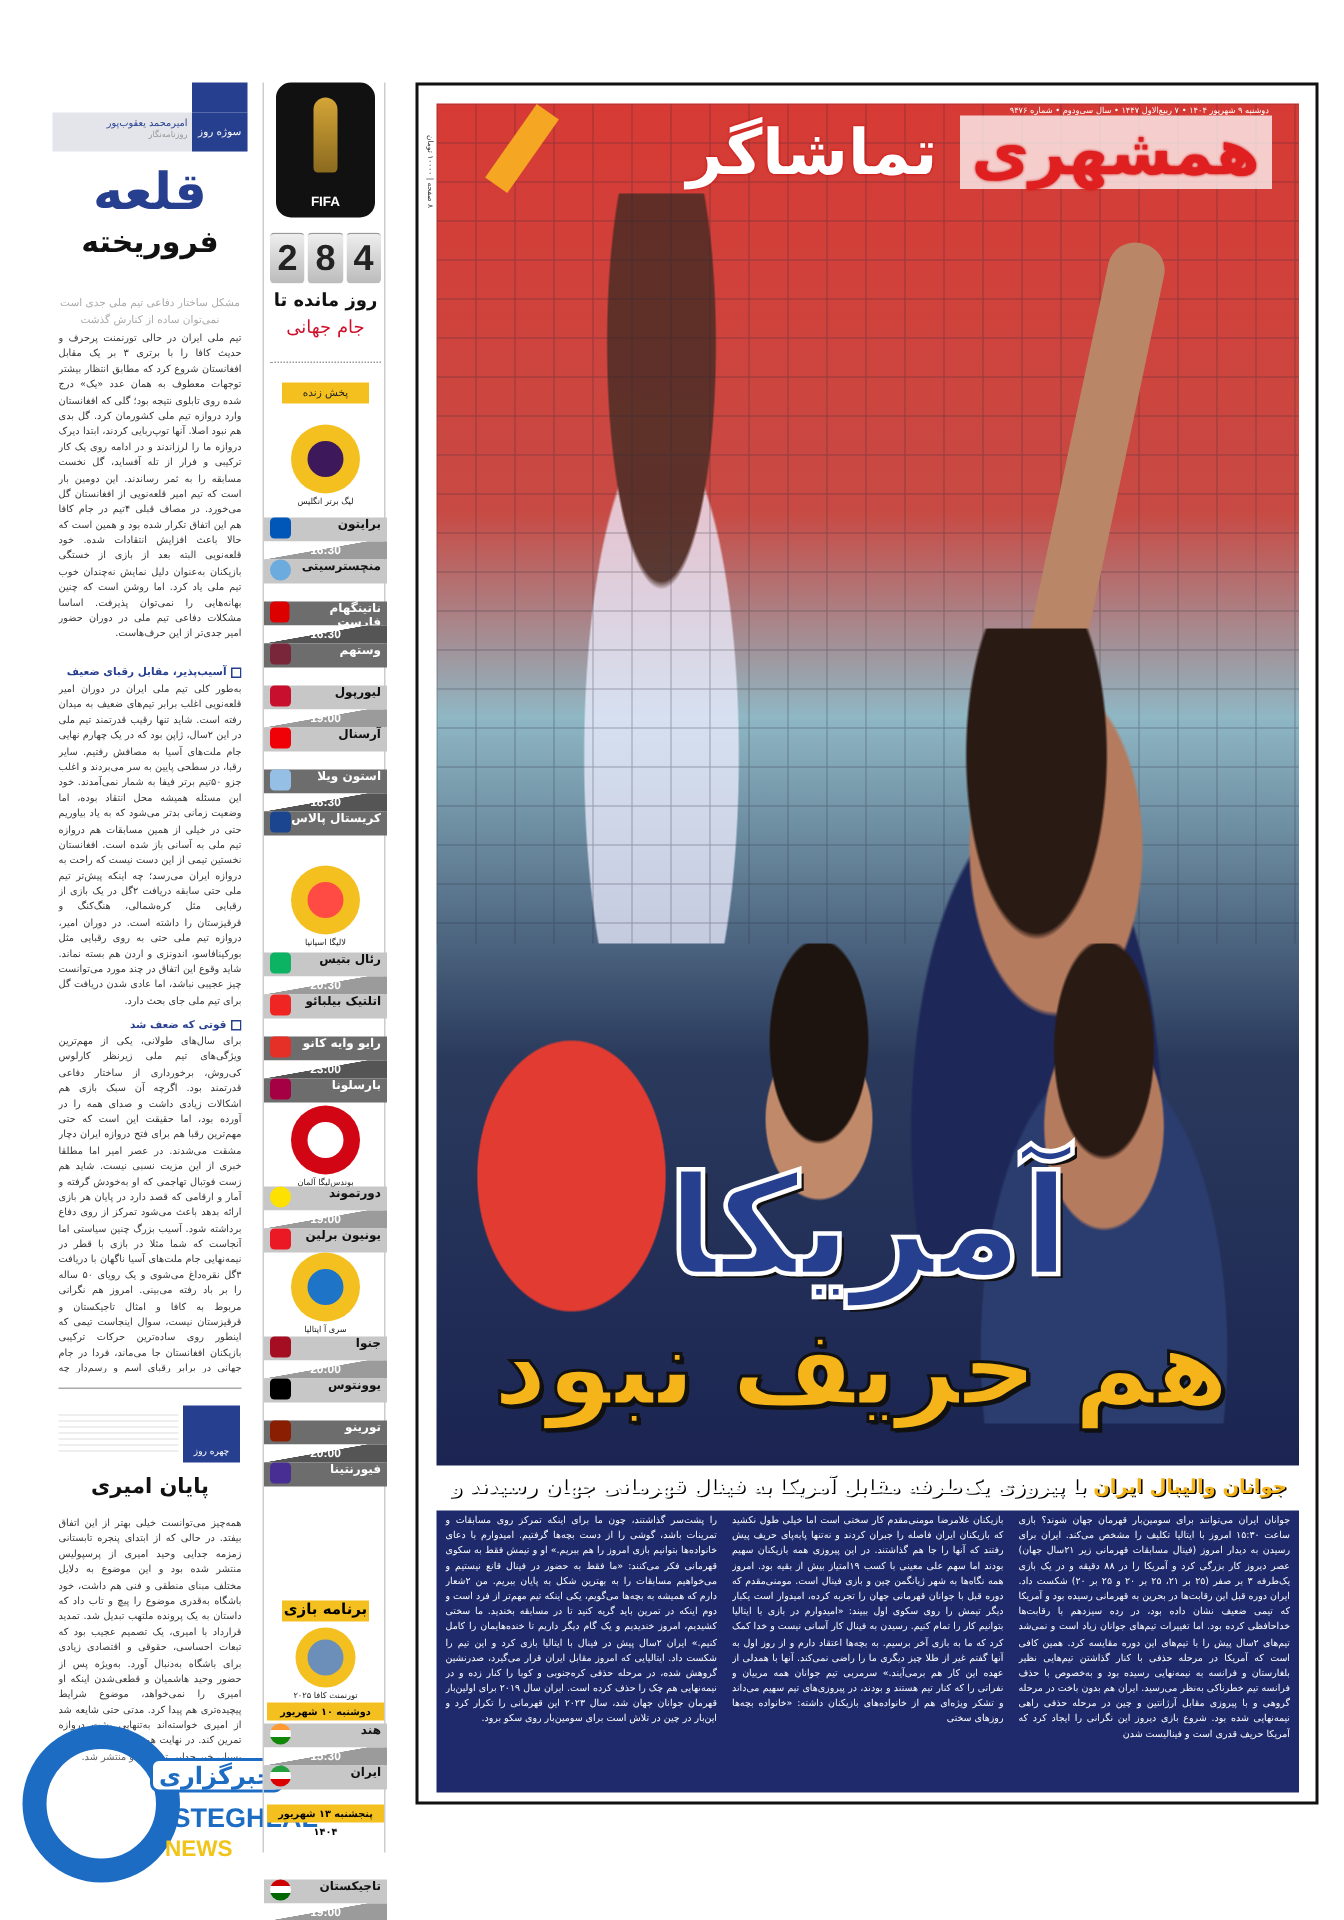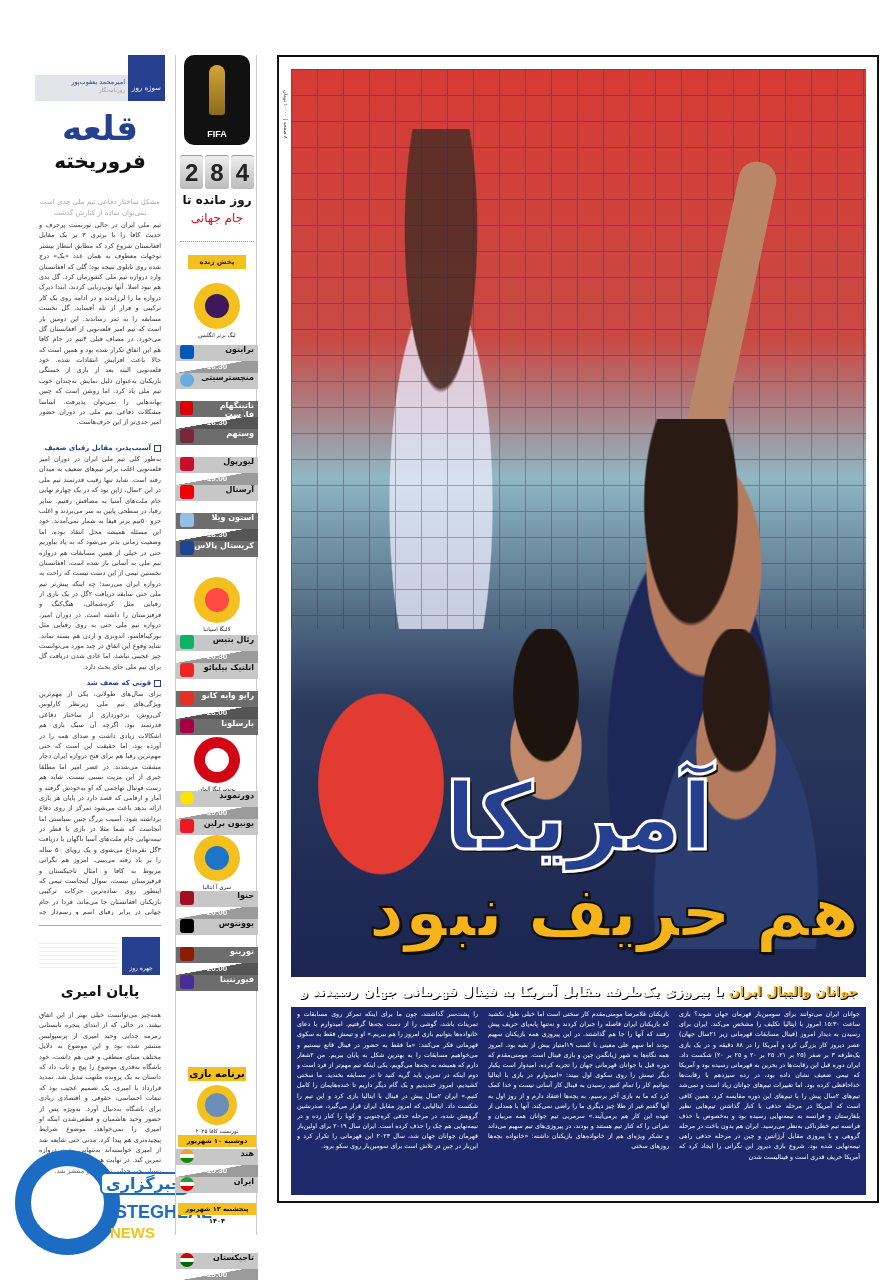--- a/index.html
+++ b/index.html
@@ -34,21 +34,21 @@
 .wm .news{position:absolute;left:95px;top:74px;font-size:15px;font-weight:bold;color:#f0c419;font-family:"Liberation Sans",sans-serif;direction:ltr}
 
 .sched{position:absolute;left:175px;top:55px;width:82px;height:1180px;border-left:1px solid #ccc;border-right:1px solid #ccc}
 .logo26{position:absolute;left:8px;top:0;width:66px;height:90px;background:#111;border-radius:10px;color:#fff;display:flex;align-items:flex-end;justify-content:center;font-size:9px;font-weight:bold;font-family:"Liberation Sans",sans-serif;padding-bottom:6px}
 .logo26 .trophy{position:absolute;left:25px;top:10px;width:16px;height:50px;background:linear-gradient(#d4a537,#8b6a1f);border-radius:8px 8px 3px 3px}
 .counter{position:absolute;left:4px;top:100px;width:74px;height:34px;display:flex;direction:ltr;gap:2px}
 .counter .d{flex:1;background:linear-gradient(#eee,#bbb);border-radius:3px;font-size:24px;font-weight:bold;text-align:center;line-height:34px;color:#222;font-family:"Liberation Sans",sans-serif;border-top:1px solid #999}
 .days1{position:absolute;left:0;top:138px;width:82px;text-align:center;font-size:12px;font-weight:bold;color:#111}
 .days2{position:absolute;left:0;top:156px;width:82px;text-align:center;font-size:12px;font-weight:normal;color:#d0102a}
 .dots{position:absolute;left:4px;top:186px;width:74px;border-top:1px dotted #999}
-.live{position:absolute;left:12px;top:200px;width:58px;height:14px;background:#f4c020;font-size:7px;font-weight:bold;text-align:center;line-height:14px;color:#222}
+.live{position:absolute;left:12px;top:200px;width:58px;height:14px;background:#f4c020;font-size:7px;font-weight:normal;text-align:center;line-height:14px;color:#222}
 .league{position:absolute;left:0;width:82px;text-align:center}
 .league .ball{margin:0 auto;width:46px;height:46px;border-radius:50%;background:#f4c020;display:flex;align-items:center;justify-content:center}
 .league .ball .in{width:24px;height:24px;border-radius:50%}
 .league .lname{font-size:5.5px;color:#222;margin-top:3px}
 .match{position:absolute;left:0;width:82px;height:52px}
 .match .row{position:absolute;left:0;width:82px;height:16px;font-size:8px;font-weight:bold;display:flex;align-items:flex-start;padding:0 4px;justify-content:space-between}
 .match .r1{top:0;background:#c7c7c7;color:#111}
 .match .r2{top:28px;background:#c7c7c7;color:#111}
 .match.dark .r1,.match.dark .r2{background:#6d6d6d;color:#fff}
 .match .time{position:absolute;top:16px;left:0;width:82px;height:12px;background:linear-gradient(170deg,#fff 45%,#9b9b9b 46%);font-size:8px;font-weight:bold;color:#fff;text-align:center;line-height:12px;font-family:"Liberation Sans",sans-serif}
@@ -66,21 +66,21 @@
 .player3{position:absolute;left:10px;top:600px;width:160px;height:230px;background:radial-gradient(ellipse at 50% 50%,#e23b32 0 55%,transparent 56%)}
 .player4{position:absolute;left:330px;top:560px;width:230px;height:320px;background:radial-gradient(ellipse at 50% 22%,#2a1a14 0 20%,transparent 21%),radial-gradient(ellipse at 50% 38%,#b47b5e 0 24%,transparent 25%),radial-gradient(ellipse at 50% 85%,#2b3d6e 0 50%,transparent 51%)}
 .player5{position:absolute;left:160px;top:560px;width:190px;height:260px;background:radial-gradient(ellipse at 50% 25%,#1e140f 0 24%,transparent 25%),radial-gradient(ellipse at 50% 45%,#c08a6a 0 26%,transparent 27%)}
 .masthead{position:absolute;left:12px;top:12px;width:575px;height:70px}
 .mast-fa{position:absolute;right:18px;top:8px;font-size:42px;font-weight:bold;color:#fff;text-shadow:0 0 2px #c00;letter-spacing:2px}
 .mast-fa .red{color:#e02020;background:rgba(255,255,255,.75);padding:0 8px}
 .mast-date{position:absolute;right:20px;top:2px;font-size:5.5px;color:#fff}
 .vert{position:absolute;left:2px;top:12px;width:8px;height:70px;font-size:5px;writing-mode:vertical-rl;color:#333}
 .ribbon{position:absolute;left:48px;top:0;width:18px;height:60px;background:#f5a623;transform:rotate(35deg)}
 .big1{position:absolute;left:40px;top:715px;width:520px;text-align:center;font-size:92px;font-weight:bold;color:#263f8f;line-height:1;-webkit-text-stroke:3px #fff;text-shadow:0 0 0 #fff,3px 3px 0 #111}
-.big2{position:absolute;left:10px;top:820px;width:570px;text-align:right;font-size:70px;font-weight:bold;color:#f5b41a;line-height:1;-webkit-text-stroke:2px #111;text-shadow:2px 2px 0 #111}
+.big2{position:absolute;left:10px;top:820px;width:570px;text-align:center;font-size:70px;font-weight:bold;color:#f5b41a;line-height:1;-webkit-text-stroke:2px #111;text-shadow:2px 2px 0 #111}
 .subline{position:absolute;left:10px;top:922px;width:580px;height:26px;text-align:center;font-size:13px;font-weight:bold;color:#fff;line-height:26px;text-shadow:1px 1px 0 #000}
 .subline .hl{color:#f5b41a}
 .article{position:absolute;left:12px;top:950px;width:575px;height:188px;background:#1e2a6b;display:flex;direction:rtl;gap:10px;padding:2px 6px}
 .article .col{flex:1;font-size:6.3px;color:#fff;line-height:1.62;text-align:justify;overflow:hidden}
 </style>
 </head>
 <body>
 
 <div class="page">
 
@@ -298,20 +298,28 @@
     <div class="vert">۸ صفحه | ۱۰۰۰۰ تومان</div>
     <div class="photo">
       <div class="player1"></div>
       <div class="net"></div>
       <div class="arm"></div>
       <div class="player2"></div>
       <div class="player3"></div>
       <div class="player5"></div>
       <div class="player4"></div>
     </div>
+    <div class="masthead">
+      <div class="ribbon"></div>
+      <div class="mast-date">دوشنبه ۹ شهریور ۱۴۰۴ • ۷ ربیع‌الاول ۱۴۴۷ • سال سی‌ودوم • شماره ۹۴۷۶</div>
+      <div class="mast-fa">
+        <span class="red">همشهری</span>
+        <span>تماشاگر</span>
+      </div>
+    </div>
     <div class="big1">آمریکا</div>
     <div class="big2">هم حریف نبود</div>
     <div class="subline">
       <span class="hl">جوانان والیبال ایران</span><span> با پیروزی یک‌طرفه مقابل آمریکا به فینال قهرمانی جهان رسیدند و حریف ایتالیا شدند</span>
     </div>
     <div class="article">
       <div class="col">جوانان ایران می‌توانند برای سومین‌بار قهرمان جهان شوند؟ بازی ساعت ۱۵:۳۰ امروز با ایتالیا تکلیف را مشخص می‌کند. ایران برای رسیدن به دیدار امروز (فینال مسابقات قهرمانی زیر ۲۱سال جهان) عصر دیروز کار بزرگی کرد و آمریکا را در ۸۸ دقیقه و در یک بازی یک‌طرفه ۳ بر صفر (۲۵ بر ۲۱، ۲۵ بر ۲۰ و ۲۵ بر ۲۰) شکست داد. ایران دوره قبل این رقابت‌ها در بحرین به قهرمانی رسیده بود و آمریکا که تیمی ضعیف نشان داده بود، در رده سیزدهم با رقابت‌ها خداحافظی کرده بود. اما تغییرات تیم‌های جوانان زیاد است و نمی‌شد تیم‌های ۲سال پیش را با تیم‌های این دوره مقایسه کرد. همین کافی است که آمریکا در مرحله حذفی با کنار گذاشتن تیم‌هایی نظیر بلغارستان و فرانسه به نیمه‌نهایی رسیده بود و به‌خصوص با حذف فرانسه تیم خطرناکی به‌نظر می‌رسید. ایران هم بدون باخت در مرحله گروهی و با پیروزی مقابل آرژانتین و چین در مرحله حذفی راهی نیمه‌نهایی شده بود. شروع بازی دیروز این نگرانی را ایجاد کرد که آمریکا حریف قدری است و فینالیست شدن</div>
       <div class="col">بازیکنان غلامرضا مومنی‌مقدم کار سختی است اما خیلی طول نکشید که بازیکنان ایران فاصله را جبران کردند و نه‌تنها پابه‌پای حریف پیش رفتند که آنها را جا هم گذاشتند. در این پیروزی همه بازیکنان سهیم بودند اما سهم علی معینی با کسب ۱۹امتیاز بیش از بقیه بود. امروز همه نگاه‌ها به شهر ژیانگمن چین و بازی فینال است. مومنی‌مقدم که دوره قبل با جوانان قهرمانی جهان را تجربه کرده، امیدوار است یکبار دیگر تیمش را روی سکوی اول ببیند: «امیدوارم در بازی با ایتالیا بتوانیم کار را تمام کنیم. رسیدن به فینال کار آسانی نیست و خدا کمک کرد که ما به بازی آخر برسیم. به بچه‌ها اعتقاد دارم و از روز اول به آنها گفتم غیر از طلا چیز دیگری ما را راضی نمی‌کند. آنها با همدلی از عهده این کار هم برمی‌آیند.» سرمربی تیم جوانان همه مربیان و نفراتی را که کنار تیم هستند و بودند، در پیروزی‌های تیم سهیم می‌داند و تشکر ویژه‌ای هم از خانواده‌های بازیکنان داشته: «خانواده بچه‌ها روزهای سختی</div>
       <div class="col">را پشت‌سر گذاشتند، چون ما برای اینکه تمرکز روی مسابقات و تمرینات باشد، گوشی را از دست بچه‌ها گرفتیم. امیدوارم با دعای خانواده‌ها بتوانیم بازی امروز را هم ببریم.» او و تیمش فقط به سکوی قهرمانی فکر می‌کنند: «ما فقط به حضور در فینال قانع نیستیم و می‌خواهیم مسابقات را به بهترین شکل به پایان ببریم. من ۲شعار دارم که همیشه به بچه‌ها می‌گویم، یکی اینکه تیم مهم‌تر از فرد است و دوم اینکه در تمرین باید گریه کنید تا در مسابقه بخندید. ما سختی کشیدیم، امروز خندیدیم و یک گام دیگر داریم تا خنده‌هایمان را کامل کنیم.» ایران ۲سال پیش در فینال با ایتالیا بازی کرد و این تیم را شکست داد. ایتالیایی که امروز مقابل ایران قرار می‌گیرد، صدرنشین گروهش شده، در مرحله حذفی کره‌جنوبی و کوبا را کنار زده و در نیمه‌نهایی هم چک را حذف کرده است. ایران سال ۲۰۱۹ برای اولین‌بار قهرمان جوانان جهان شد، سال ۲۰۲۳ این قهرمانی را تکرار کرد و این‌بار در چین در تلاش است برای سومین‌بار روی سکو برود.</div>
     </div>

